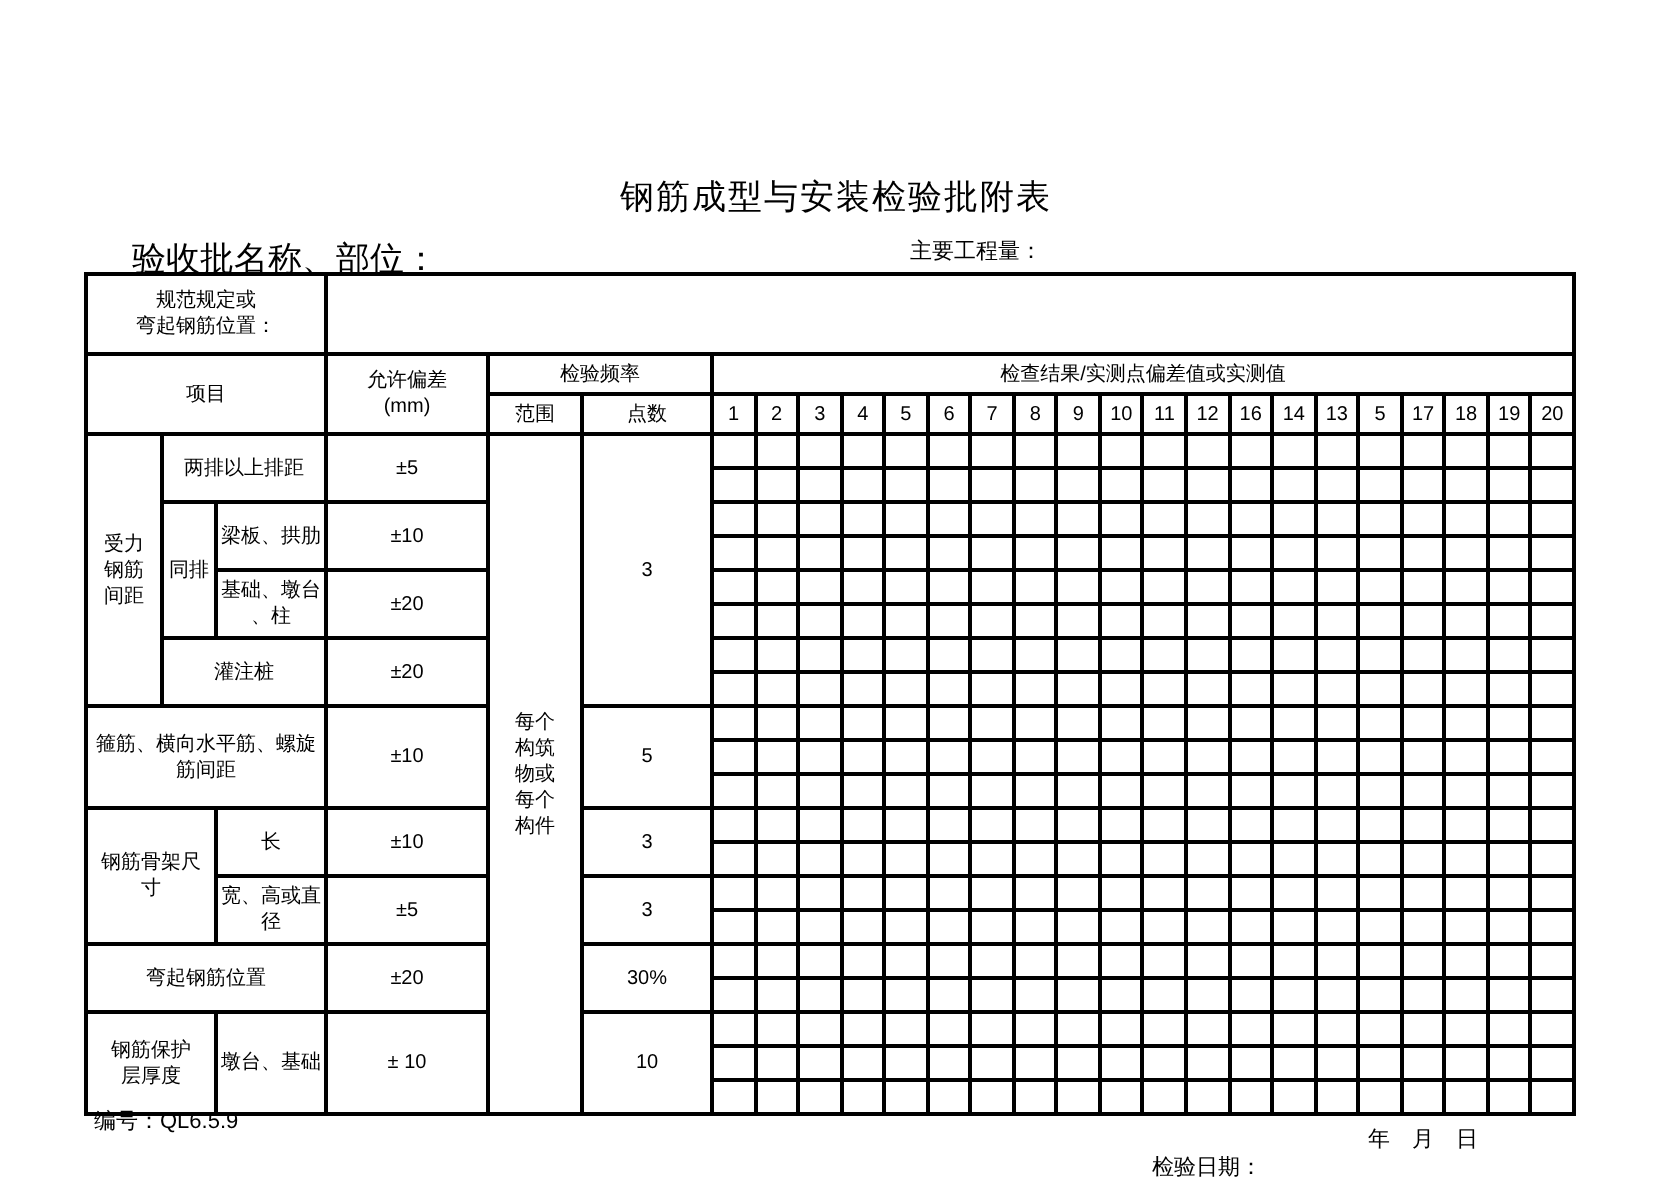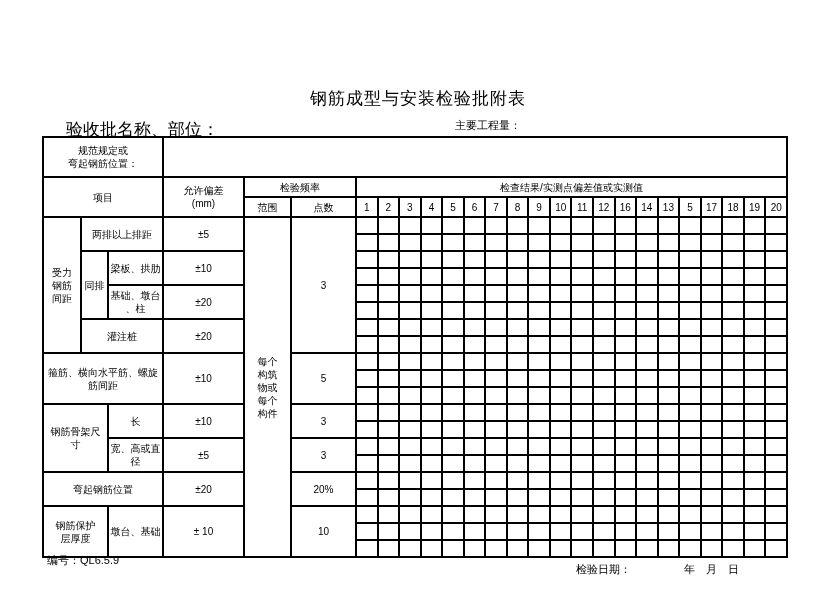--- a/index.html
+++ b/index.html
@@ -20,21 +20,21 @@
   table.form td{
     border:2px solid #000;text-align:center;vertical-align:middle;
     font-size:10px;padding:0;white-space:pre-line;line-height:1.3;
     overflow:hidden;
   }
   tr.rA{height:40px;}
   tr.rB{height:20px;}
   tr.gr{height:17px;}
   td.vtxt{line-height:1.2;border-radius:14px;}
   .footer-num{position:absolute;top:541px;left:47px;font-size:11px;}
-  .footer-date-label{position:absolute;top:550px;left:576px;font-size:11px;}
+  .footer-date-label{position:absolute;top:564px;left:576px;font-size:11px;}
   .footer-date-value{position:absolute;top:550px;left:684px;font-size:11px;}
 </style>
 </head>
 <body>
 
 <div class="page">
 
   <div class="title">钢筋成型与安装检验批附表</div>
   <span class="batch-label">验收批名称、部位：</span>
   <span class="qty-label">主要工程量：</span>
@@ -450,21 +450,21 @@
           <td></td>
           <td></td>
           <td></td>
           <td></td>
           <td></td>
         </tr>
 
       <tr class="gr">
         <td colspan="3" rowspan="2">弯起钢筋位置</td>
         <td rowspan="2">±20</td>
-        <td rowspan="2">20%</td>
+        <td rowspan="2">30%</td>
       <td></td>
           <td></td>
           <td></td>
           <td></td>
           <td></td>
           <td></td>
           <td></td>
           <td></td>
           <td></td>
           <td></td>

